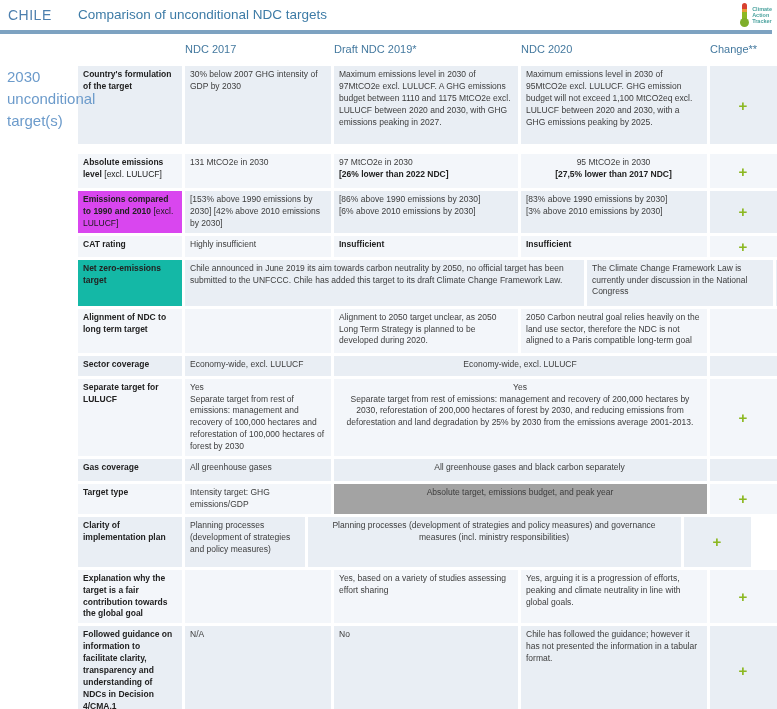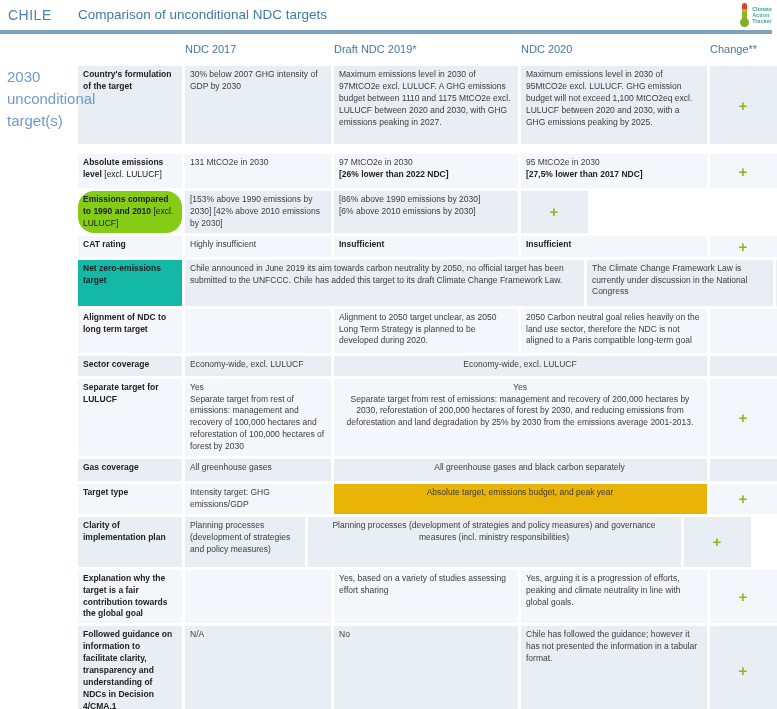--- a/index.html
+++ b/index.html
@@ -86,36 +86,40 @@
     </div>
     <div class="row">
       <div class="cell labelcell" style="background: rgb(243, 246, 250); min-height: 34px;"><span class="b">Absolute emissions level</span><span> [excl. LULUCF]</span></div>
       <div class="cell" style="width: 146px; flex: 0 0 auto; background: rgb(243, 246, 250); min-height: 34px;">
         <div class="line">131 MtCO2e in 2030</div>
       </div>
       <div class="cell" style="width: 184px; flex: 0 0 auto; background: rgb(243, 246, 250); min-height: 34px;">
         <div class="line">97 MtCO2e in 2030</div>
         <div class="line b">[26% lower than 2022 NDC]</div>
       </div>
-      <div class="cell" style="width: 186px; flex: 0 0 auto; background: rgb(243, 246, 250); min-height: 34px;">
+      <div class="cell" style="width: 186px; flex: 0 0 auto; background: rgb(243, 246, 250); min-height: 34px; text-align: center;">
         <div class="line">95 MtCO2e in 2030</div>
         <div class="line b">[27,5% lower than 2017 NDC]</div>
       </div>
       <div class="changecell cell" style="background: rgb(243, 246, 250); min-height: 34px;">
         <span class="plus">+</span>
       </div>
     </div>
     <div class="row">
-      <div class="cell labelcell" style="background: #84cc16; min-height: 40px; border-radius: 16px;"><span class="b">Emissions compared to 1990 and 2010</span><span> [excl. LULUCF]</span></div>
+      <div class="cell labelcell" style="background: #d946ef; min-height: 40px;"><span class="b">Emissions compared to 1990 and 2010</span><span> [excl. LULUCF]</span></div>
       <div class="cell" style="width: 146px; flex: 0 0 auto; background: rgb(233, 238, 244); min-height: 40px;">
         <div class="line">[153% above 1990 emissions by 2030] [42% above 2010 emissions by 2030]</div>
       </div>
       <div class="cell" style="width: 184px; flex: 0 0 auto; background: rgb(233, 238, 244); min-height: 40px;">
         <div class="line">[86% above 1990 emissions by 2030]</div>
         <div class="line">[6% above 2010 emissions by 2030]</div>
+      </div>
+      <div class="cell" style="width: 186px; flex: 0 0 auto; background: rgb(233, 238, 244); min-height: 40px;">
+        <div class="line">[83% above 1990 emissions by 2030]</div>
+        <div class="line">[3% above 2010 emissions by 2030]</div>
       </div>
       <div class="changecell cell" style="background: rgb(233, 238, 244); min-height: 40px;">
         <span class="plus">+</span>
       </div>
     </div>
     <div class="row">
       <div class="cell labelcell" style="background: rgb(243, 246, 250); min-height: 16px;"><span class="b">CAT rating</span></div>
       <div class="cell" style="width: 146px; flex: 0 0 auto; background: rgb(243, 246, 250); min-height: 16px;">
         <div class="line">Highly insufficient</div>
       </div>
@@ -184,21 +188,21 @@
       <div class="cell center" style="width: 373px; flex: 0 0 auto; background: rgb(233, 238, 244); min-height: 22px; padding-left: 24px;">
         <div class="line">All greenhouse gases and black carbon separately</div>
       </div>
       <div class="changecell cell" style="background: rgb(233, 238, 244); min-height: 22px;"></div>
     </div>
     <div class="row">
       <div class="cell labelcell" style="background: rgb(243, 246, 250); min-height: 24px;"><span class="b">Target type</span></div>
       <div class="cell" style="width: 146px; flex: 0 0 auto; background: rgb(243, 246, 250); min-height: 24px;">
         <div class="line">Intensity target: GHG emissions/GDP</div>
       </div>
-      <div class="cell center" style="width: 373px; flex: 0 0 auto; background: #eab308; min-height: 24px;">
+      <div class="cell center" style="width: 373px; flex: 0 0 auto; background: #a3a3a3; min-height: 24px;">
         <div class="line">Absolute target, emissions budget, and peak year</div>
       </div>
       <div class="changecell cell" style="background: rgb(243, 246, 250); min-height: 24px;">
         <span class="plus">+</span>
       </div>
     </div>
     <div class="row">
       <div class="cell labelcell" style="background: rgb(233, 238, 244); min-height: 50px;"><span class="b">Clarity of implementation plan</span></div>
       <div class="cell" style="width: 120px; flex: 0 0 auto; background: rgb(233, 238, 244); min-height: 50px;">
         <div class="line">Planning processes (development of strategies and policy measures)</div>

